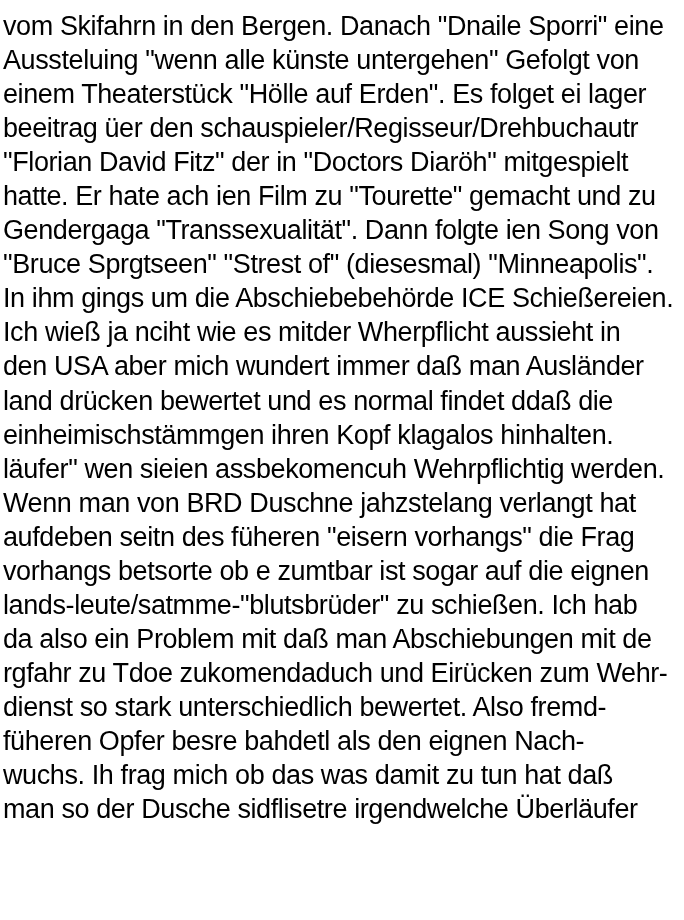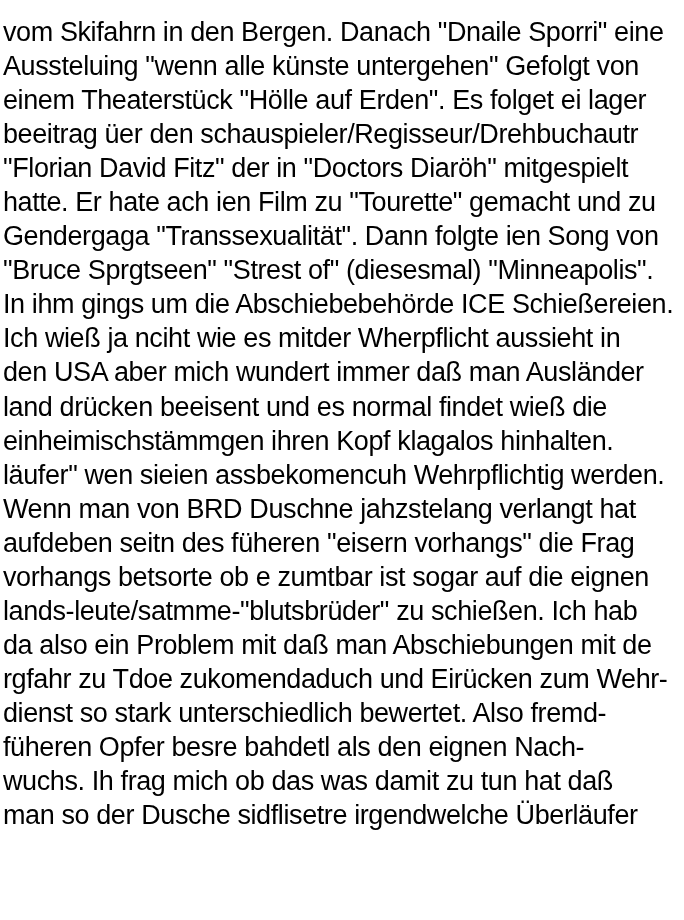--- a/index.html
+++ b/index.html
@@ -6,21 +6,21 @@
     margin: 0;
     padding: 0;
     background: #ffffff;
   }
   .page {
     width: 684px;
     height: 920px;
     overflow: hidden;
     background: #ffffff;
     box-sizing: border-box;
-    padding: 15px 0 0 3px;
+    padding: 9px 0 0 3px;
   }
   .text-block {
     font-family: "Liberation Sans", sans-serif;
     font-size: 27px;
     line-height: 34.05px;
     letter-spacing: -0.4px;
     color: #000000;
     white-space: nowrap;
   }
   .text-line {
@@ -36,21 +36,21 @@
       <div class="text-line">Aussteluing "wenn alle künste untergehen" Gefolgt von</div>
       <div class="text-line">einem Theaterstück "Hölle auf Erden". Es folget ei lager</div>
       <div class="text-line">beeitrag üer den schauspieler/Regisseur/Drehbuchautr</div>
       <div class="text-line">"Florian David Fitz" der in "Doctors Diaröh" mitgespielt</div>
       <div class="text-line">hatte. Er hate ach ien Film zu "Tourette" gemacht und zu</div>
       <div class="text-line">Gendergaga "Transsexualität". Dann folgte ien Song von</div>
       <div class="text-line">"Bruce Sprgtseen" "Strest of" (diesesmal) "Minneapolis".</div>
       <div class="text-line">In ihm gings um die Abschiebebehörde ICE Schießereien.</div>
       <div class="text-line">Ich wieß ja nciht wie es mitder Wherpflicht aussieht in</div>
       <div class="text-line">den USA aber mich wundert immer daß man Ausländer</div>
-      <div class="text-line">land drücken beeisent und es normal findet wieß die</div>
+      <div class="text-line">land drücken bewertet und es normal findet ddaß die</div>
       <div class="text-line">einheimischstämmgen ihren Kopf klagalos hinhalten.</div>
       <div class="text-line">läufer" wen sieien assbekomencuh Wehrpflichtig werden.</div>
       <div class="text-line">Wenn man von BRD Duschne jahzstelang verlangt hat</div>
       <div class="text-line">aufdeben seitn des füheren "eisern vorhangs" die Frag</div>
       <div class="text-line">vorhangs betsorte ob e zumtbar ist sogar auf die eignen</div>
       <div class="text-line">lands-leute/satmme-"blutsbrüder" zu schießen. Ich hab</div>
       <div class="text-line">da also ein Problem mit daß man Abschiebungen mit de</div>
       <div class="text-line">rgfahr zu Tdoe zukomendaduch und Eirücken zum Wehr-</div>
       <div class="text-line">dienst so stark unterschiedlich bewertet. Also fremd-</div>
       <div class="text-line">füheren Opfer besre bahdetl als den eignen Nach-</div>

